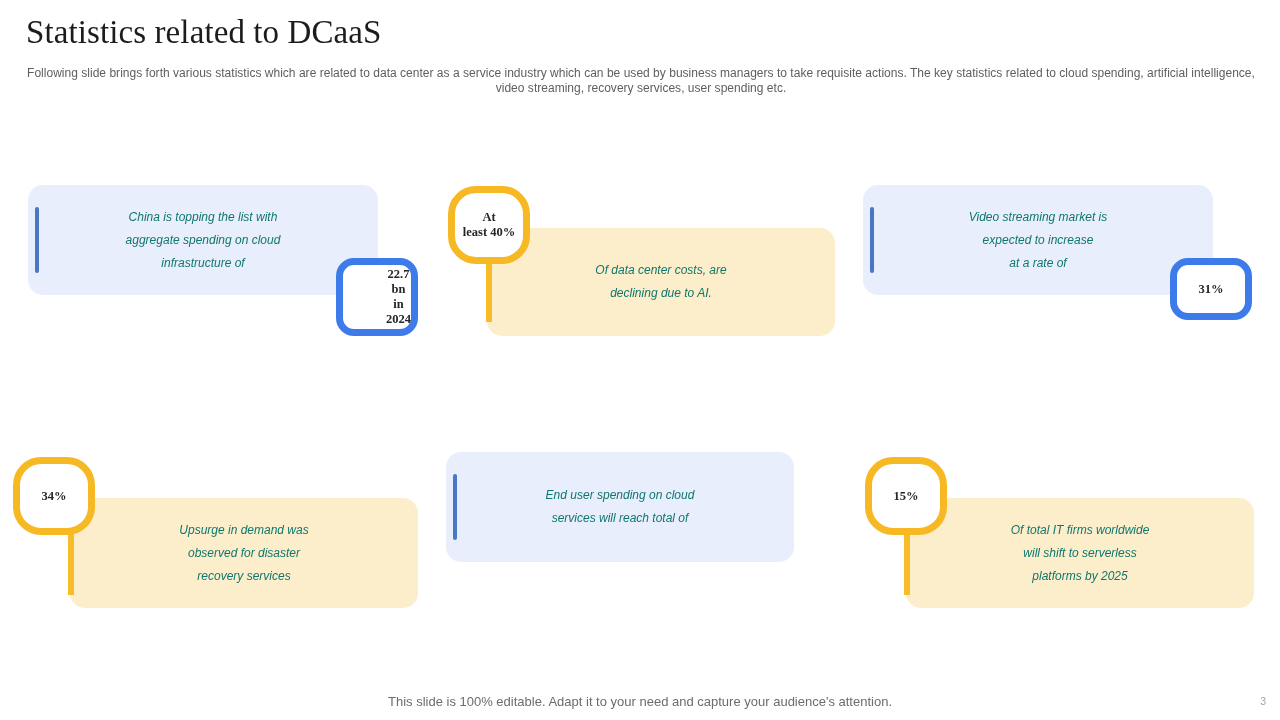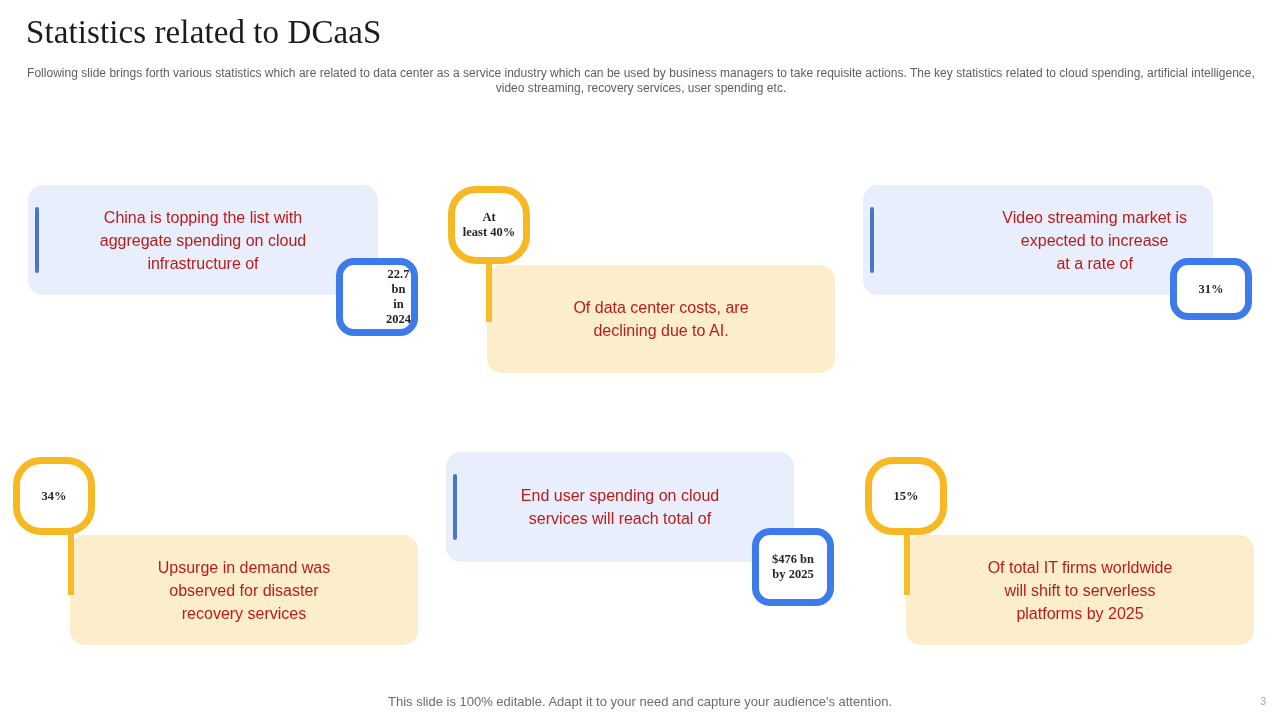--- a/index.html
+++ b/index.html
@@ -46,39 +46,40 @@
 
   
   .card {
     position: absolute;
     border-radius: 15px;
     display: flex;
     align-items: center;
     justify-content: center;
   }
   .card.blue  { background: #e8eefc; }
-  .card.cream { background: #fceeca; margin-top: 37px; }
+  .card.cream { background: #fceeca; }
 
   .accent-bar {
     position: absolute;
     left: 7px;
     top: 22px;
     bottom: 22px;
     width: 4px;
     border-radius: 2px;
     background: #4a76c4;
   }
 
   .card-text {
-    font-size: 16px;
+    font-size: 12px;
     line-height: 23px;
-    color: #b91c1c;
+    color: #0f766e;
     text-align: center;
     padding: 0 26px;
     white-space: pre-line;
+    font-style: italic;
   }
 
   
   .badge {
     position: absolute;
     background: #ffffff;
     display: flex;
     align-items: center;
     justify-content: center;
     text-align: center;
@@ -143,43 +144,41 @@
 in 2024</div>
 
   <div class="card cream" style="left:487px; top:228px; width:348px; height:108px;">
     <span class="card-text">Of data center costs, are
 declining due to AI.</span>
   </div>
   <span class="stem" style="left:486px; top:252px; height:70px;"></span>
   <div class="badge gold" style="left:448px; top:186px; width:82px; height:78px;">At
 least 40%</div>
 
-  <div class="card blue" style="left:863px; top:185px; width:350px; height:110px;justify-content:flex-end;">
+  <div class="card blue" style="left:863px; top:185px; width:350px; height:110px;">
     <span class="accent-bar"></span>
     <span class="card-text">Video streaming market is
 expected to increase
 at a rate of</span>
   </div>
   <div class="badge blue" style="left:1170px; top:258px; width:82px; height:62px;">31%</div>
 
   <div class="card cream" style="left:70px; top:498px; width:348px; height:110px;">
     <span class="card-text">Upsurge in demand was
 observed for disaster
 recovery services</span>
   </div>
   <span class="stem" style="left:68px; top:523px; height:72px;"></span>
   <div class="badge gold" style="left:13px; top:457px; width:82px; height:78px;">34%</div>
 
   <div class="card blue" style="left:446px; top:452px; width:348px; height:110px;">
     <span class="accent-bar"></span>
     <span class="card-text">End user spending on cloud
 services will reach total of</span>
   </div>
-  <div class="badge blue" style="left:752px; top:528px; width:82px; height:78px;">$476 bn
-by 2025</div>
 
   <div class="card cream" style="left:906px; top:498px; width:348px; height:110px;justify-content:center;">
     <span class="card-text">Of total IT firms worldwide
 will shift to serverless
 platforms by 2025</span>
   </div>
   <span class="stem" style="left:904px; top:523px; height:72px;"></span>
   <div class="badge gold" style="left:865px; top:457px; width:82px; height:78px;">15%</div>
 
   <div id="footer-note">This slide is 100% editable. Adapt it to your need and capture your audience's attention.</div>

